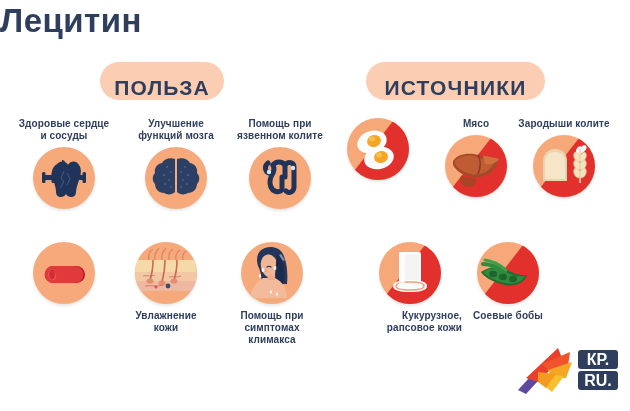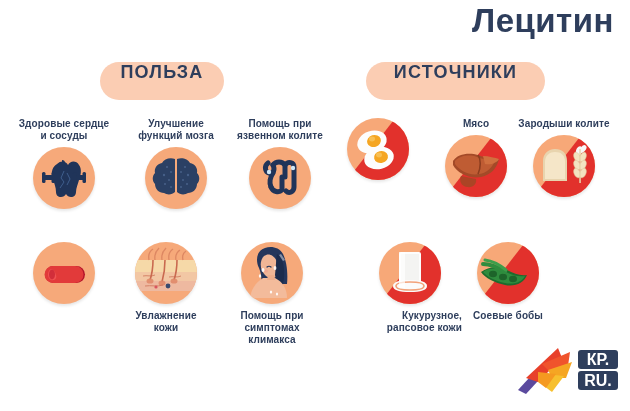--- a/index.html
+++ b/index.html
@@ -9,35 +9,35 @@
     background:#ffffff;
     font-family:"Liberation Sans","DejaVu Sans",sans-serif;
     overflow:hidden;
     position:relative;
   }
   #infographic{position:relative;width:630px;height:411px;}
 
   
   .title{
     position:absolute;left:0;top:2px;width:614px;
-    text-align:right;
+    text-align:left;
     font-size:33px;font-weight:bold;
     color:#2e3e5c;
     letter-spacing:0.5px;
   }
 
   
   .pill{
     position:absolute;
     background:#fbcdb3;
     border-radius:22px;
     color:#2e3e5c;
-    font-size:18px;font-weight:bold;
+    font-size:21px;font-weight:bold;
     letter-spacing:1.2px;
-    display:flex;align-items:flex-start;justify-content:center;
+    display:flex;align-items:flex-end;justify-content:center;
     height:38px;
   }
   #pill-benefits{left:100px;top:62px;width:124px;}
   #pill-sources{left:366px;top:62px;width:179px;}
 
   
   .cell{position:absolute;width:104px;text-align:center;}
   .cell .label{
     color:#2e3e5c;
     font-size:10px;font-weight:bold;

